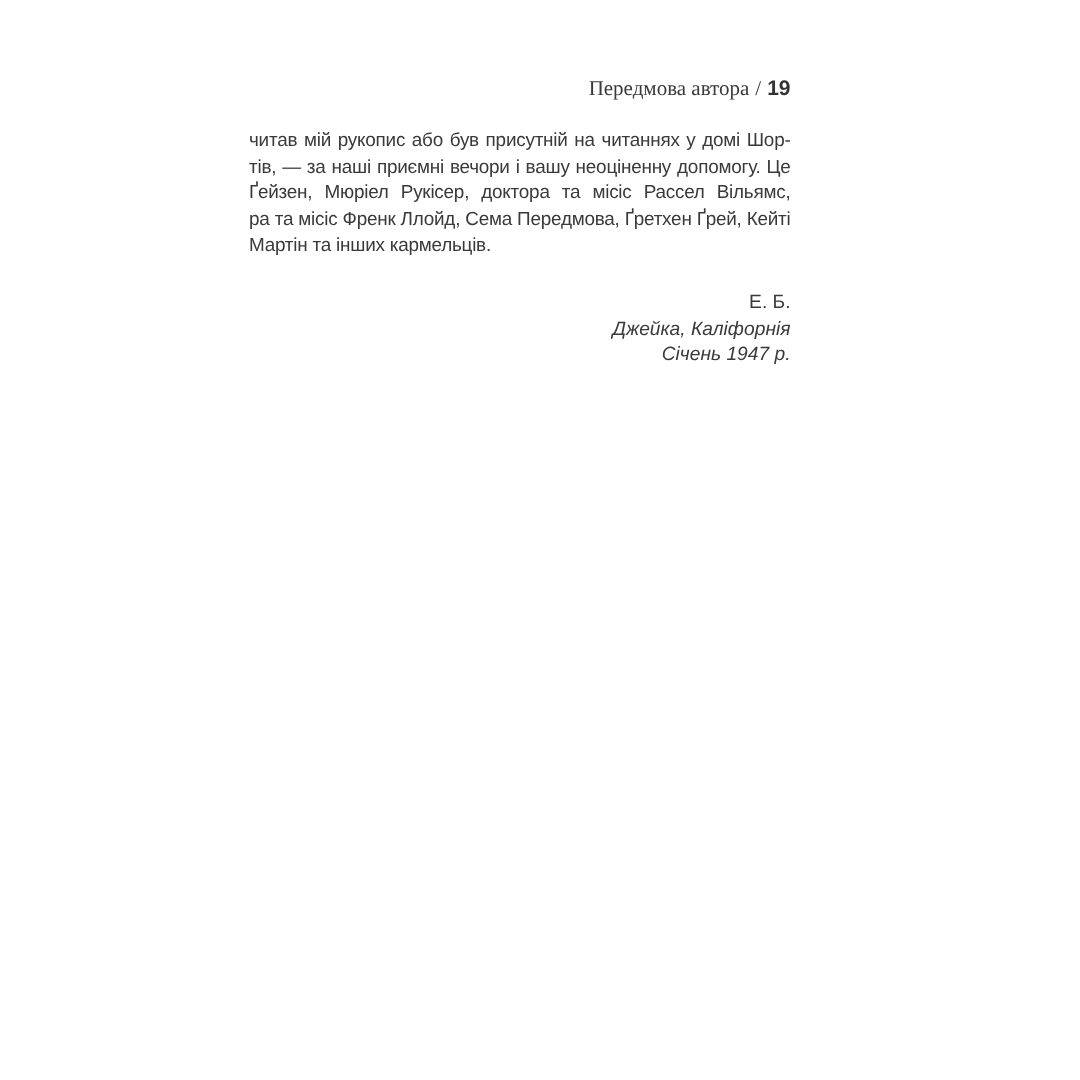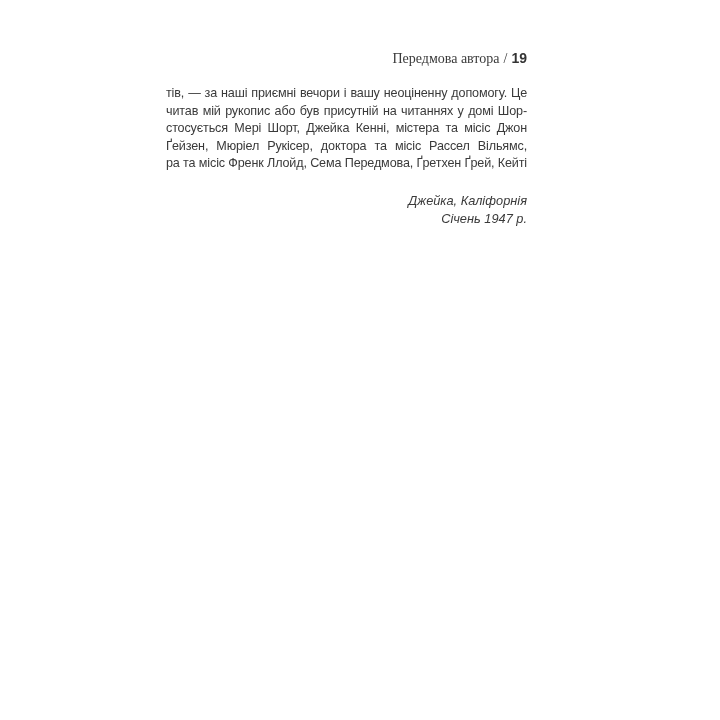--- a/index.html
+++ b/index.html
@@ -68,25 +68,26 @@
 </head>
 <body>
 
 <div class="page">
 
   <div class="running-header">
     <span>Передмова автора</span><span class="sep">/</span><span class="pagenum">19</span>
   </div>
 
   <div class="body-block">
+    <div class="text-line">читав мій рукопис або був присутній на читаннях у домі Шор-</div>
     <div class="text-line">тів, — за наші приємні вечори і вашу неоціненну допомогу. Це</div>
-    <div class="text-line">читав мій рукопис або був присутній на читаннях у домі Шор-</div>
-    <div class="text-line">стосується Мері Шорт, Джейка Кенні, містера та місіс Джон</div>
     <div class="text-line">Ґейзен, Мюріел Рукісер, доктора та місіс Рассел Вільямс, місте-</div>
     <div class="text-line">ра та місіс Френк Ллойд, Сема Передмова, Ґретхен Ґрей, Кейті</div>
+    <div class="text-line last">Мартін та інших кармельців.</div>
   </div>
 
   <div class="signature-block">
+    <div>Е. Б.</div>
     <div class="italic">Джейка, Каліфорнія</div>
     <div class="italic">Січень 1947 р.</div>
   </div>
 
 </div>
 
 </body></html>

